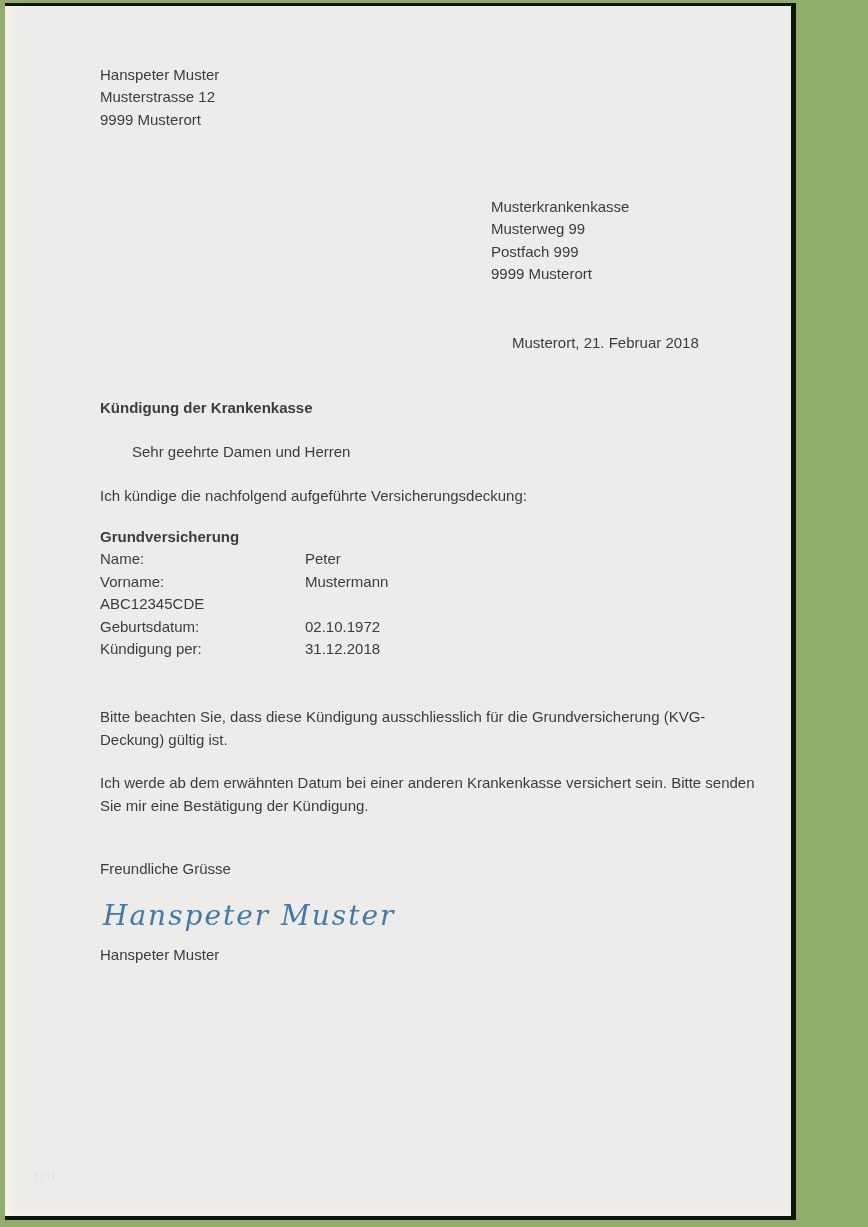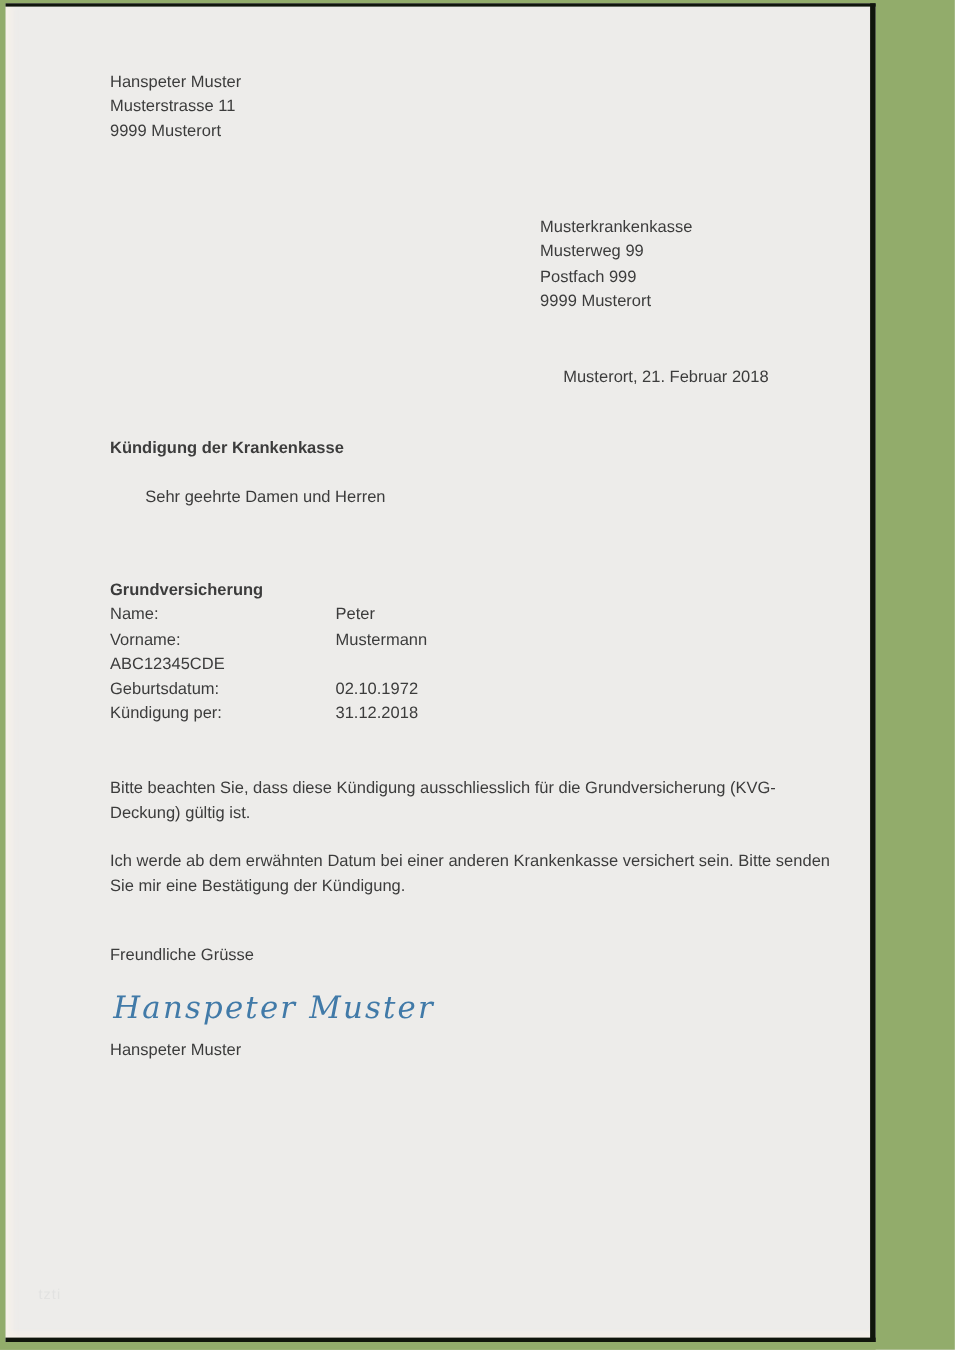--- a/index.html
+++ b/index.html
@@ -68,37 +68,38 @@
   }
 </style>
 </head>
 <body>
 
 <div class="frame">
   <div class="paper">
 
     <div class="block sender">
       <div>Hanspeter Muster</div>
-      <div>Musterstrasse 11</div>
+      <div>Musterstrasse 12</div>
       <div>9999 Musterort</div>
     </div>
 
     <div class="block recipient">
       <div>Musterkrankenkasse</div>
       <div>Musterweg 99</div>
       <div>Postfach 999</div>
       <div>9999 Musterort</div>
     </div>
 
     <div class="block dateline">Musterort, 21. Februar 2018</div>
 
     <div class="block subject">Kündigung der Krankenkasse</div>
 
     <div class="block salutation">Sehr geehrte Damen und Herren</div>
 
+    <div class="block intro">Ich kündige die nachfolgend aufgeführte Versicherungsdeckung:</div>
 
     <div class="block policy">
       <div class="policy-title">Grundversicherung</div>
       <div class="policy-row">
         <span>Name:</span>
         <span>Peter</span>
       </div>
       <div class="policy-row">
         <span>Vorname:</span>
         <span>Mustermann</span>

